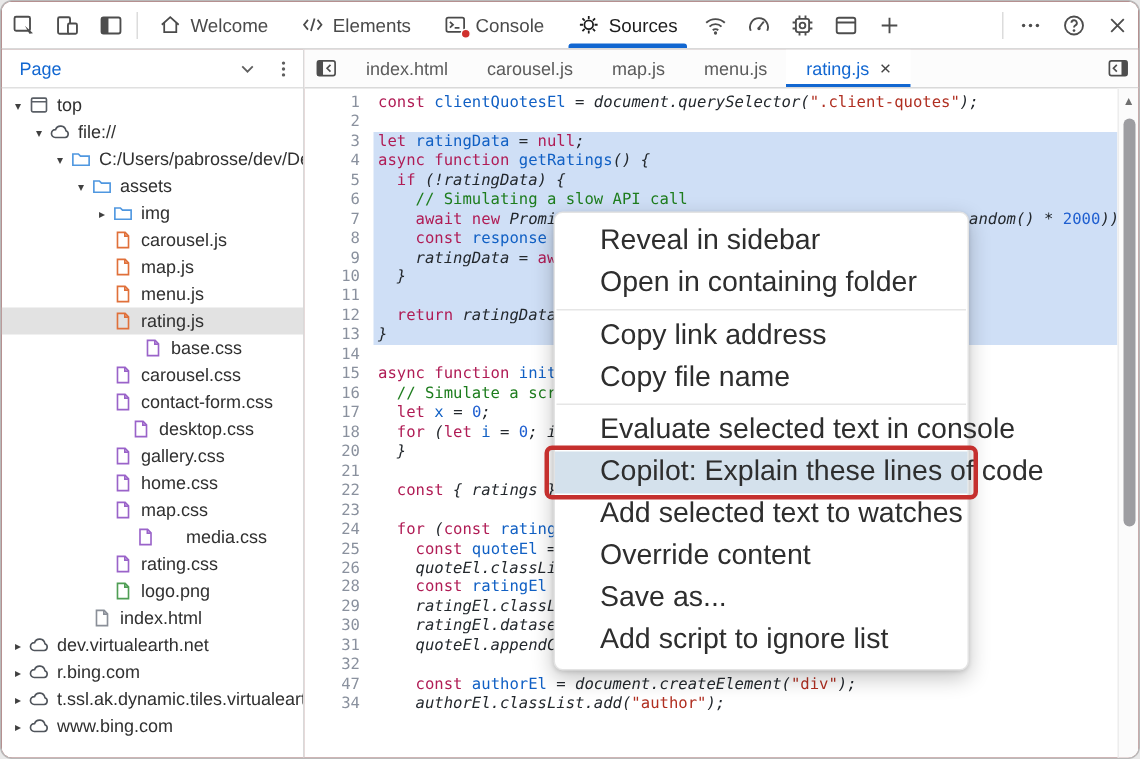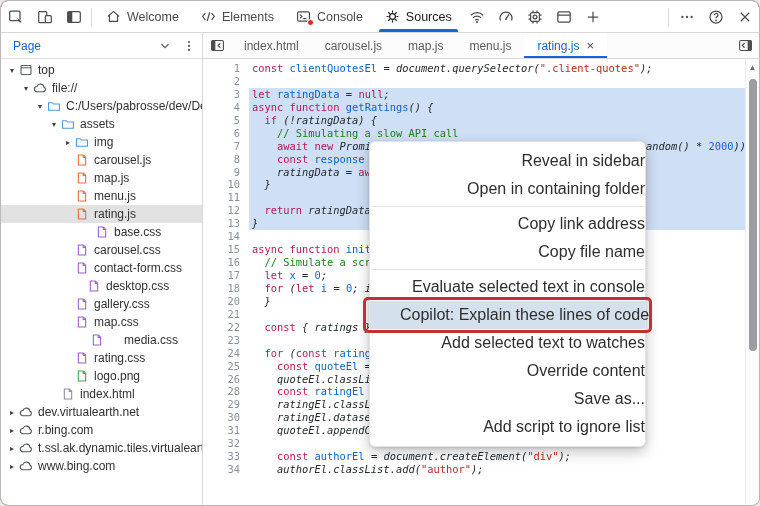--- a/index.html
+++ b/index.html
@@ -89,21 +89,21 @@
     position:absolute; top:26px; right:0; bottom:0; width:14px;
     background:#fbfbfb; border-left:1px solid #ededed; z-index:2;
   }
   .vscroll .arrow-up { position:absolute; top:4px; left:0; right:0; text-align:center; font-size:8px; color:#6f6f6f; cursor:pointer; }
   .vscroll .thumb { position:absolute; left:3px; width:8px; top:20px; height:272px; background:#9d9da1; border-radius:4px; cursor:pointer; }
   
   .context-menu {
     position:absolute; left:368px; top:140px; width:277px; background:#fff;
     border:1px solid #e3e3e3; border-radius:6px; padding:5px 0;
     box-shadow:0 5px 14px rgba(0,0,0,.24), 0 1px 3px rgba(0,0,0,.12);
-    z-index:20; font-size:16px; color:#2e2e2e;text-align:right;
+    z-index:20; font-size:19px; color:#2e2e2e;
   }
   .menu-item { height:28px; line-height:28px; padding-left:30px; cursor:pointer; white-space:nowrap; }
   .menu-sep { height:1px; background:#e6e6e6; margin:3px 1px; }
   .menu-item.highlighted { background:var(--hl-bg); position:relative; }
   .menu-item.highlighted::after {
     content:""; position:absolute; left:-7px; right:-7px; top:-4px; bottom:-4px;
     border:3px solid var(--annotation); border-radius:5px; pointer-events:none;
   }
 </style>
 </head>
@@ -377,20 +377,30 @@
           </div>
           <div class="tree-row" style="padding-left: 60px;">
             <span class="tree-arrow"></span>
             <span class="tree-ico">
               <svg viewBox="0 0 16 16" fill="none" stroke="currentColor" stroke-width="1.25" style="color:#9a63c9">
                 <path d="M3.8 2.2 H9.6 L12.2 4.8 V13.8 H3.8 Z"></path>
                 <path d="M9.4 2.4 V5 H12"></path>
               </svg>
             </span>
             <span>gallery.css</span>
+          </div>
+          <div class="tree-row" style="padding-left: 60px;">
+            <span class="tree-arrow"></span>
+            <span class="tree-ico">
+              <svg viewBox="0 0 16 16" fill="none" stroke="currentColor" stroke-width="1.25" style="color:#9a63c9">
+                <path d="M3.8 2.2 H9.6 L12.2 4.8 V13.8 H3.8 Z"></path>
+                <path d="M9.4 2.4 V5 H12"></path>
+              </svg>
+            </span>
+            <span>home.css</span>
           </div>
           <div class="tree-row" style="padding-left: 60px;">
             <span class="tree-arrow"></span>
             <span class="tree-ico">
               <svg viewBox="0 0 16 16" fill="none" stroke="currentColor" stroke-width="1.25" style="color:#9a63c9">
                 <path d="M3.8 2.2 H9.6 L12.2 4.8 V13.8 H3.8 Z"></path>
                 <path d="M9.4 2.4 V5 H12"></path>
               </svg>
             </span>
             <span>map.css</span>
@@ -535,21 +545,21 @@
             <div class="code-line"><span class="ln">22</span><span class="ct"><span class="tok-p">  </span><span class="tok-k">const</span><span class="tok-p"> { ratings } =</span></span></div>
             <div class="code-line"><span class="ln">23</span><span class="ct"></span></div>
             <div class="code-line"><span class="ln">24</span><span class="ct"><span class="tok-p">  </span><span class="tok-k">for</span><span class="tok-p"> (</span><span class="tok-k">const</span><span class="tok-p"> </span><span class="tok-d">rating</span><span class="tok-p"> of</span></span></div>
             <div class="code-line"><span class="ln">25</span><span class="ct"><span class="tok-p">    </span><span class="tok-k">const</span><span class="tok-p"> </span><span class="tok-d">quoteEl</span><span class="tok-p"> = do</span></span></div>
             <div class="code-line"><span class="ln">26</span><span class="ct"><span class="tok-p">    quoteEl.classList.ad</span></span></div>
             <div class="code-line"><span class="ln">28</span><span class="ct"><span class="tok-p">    </span><span class="tok-k">const</span><span class="tok-p"> </span><span class="tok-d">ratingEl</span><span class="tok-p"> =</span></span></div>
             <div class="code-line"><span class="ln">29</span><span class="ct"><span class="tok-p">    ratingEl.classList.a</span></span></div>
             <div class="code-line"><span class="ln">30</span><span class="ct"><span class="tok-p">    ratingEl.dataset.rat</span></span></div>
             <div class="code-line"><span class="ln">31</span><span class="ct"><span class="tok-p">    quoteEl.appendChild(</span></span></div>
             <div class="code-line"><span class="ln">32</span><span class="ct"></span></div>
-            <div class="code-line"><span class="ln">33</span><span class="ct"><span class="tok-p">    </span><span class="tok-k">const</span><span class="tok-p"> </span><span class="tok-d">authorEl</span><span class="tok-p"> = document.createElement(</span><span class="tok-s">"div"</span><span class="tok-p">);</span></span></div>
+            <div class="code-line"><span class="ln">47</span><span class="ct"><span class="tok-p">    </span><span class="tok-k">const</span><span class="tok-p"> </span><span class="tok-d">authorEl</span><span class="tok-p"> = document.createElement(</span><span class="tok-s">"div"</span><span class="tok-p">);</span></span></div>
             <div class="code-line"><span class="ln">34</span><span class="ct"><span class="tok-p">    authorEl.classList.add(</span><span class="tok-s">"author"</span><span class="tok-p">);</span></span></div>
           </div>
       </div>
       <div class="vscroll">
         <div class="arrow-up">▲</div>
         <div class="thumb"></div>
       </div>
     </div>
   </div>
 

